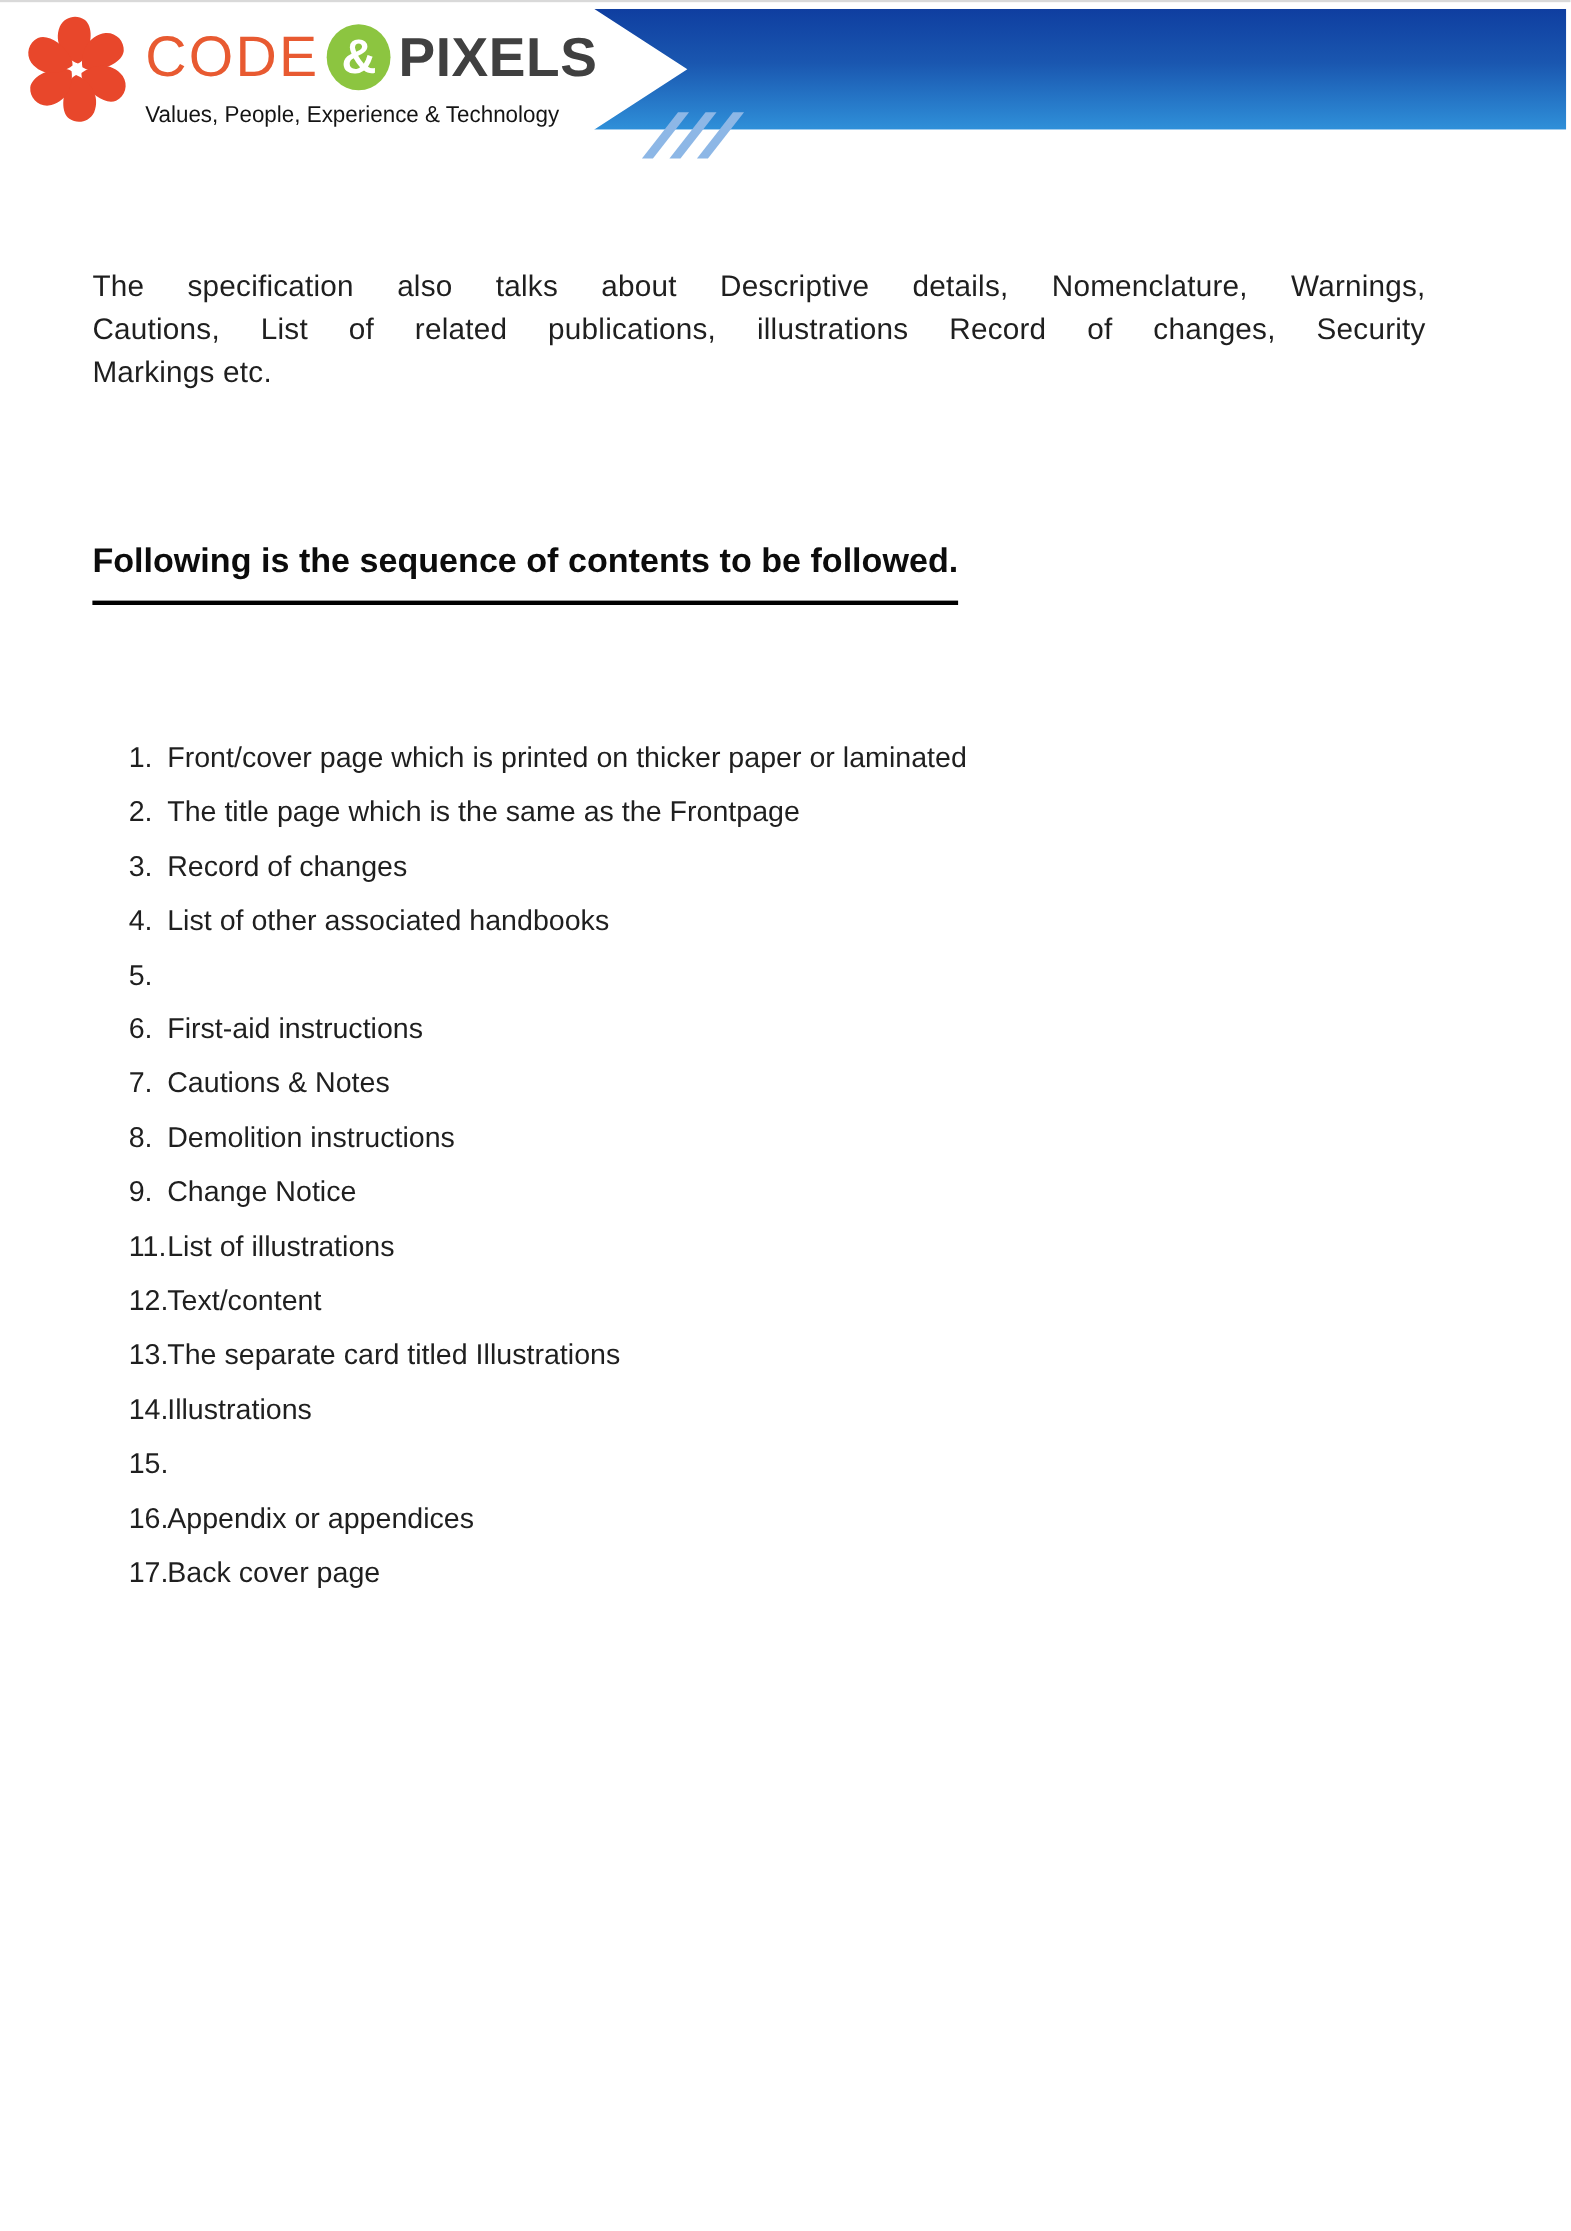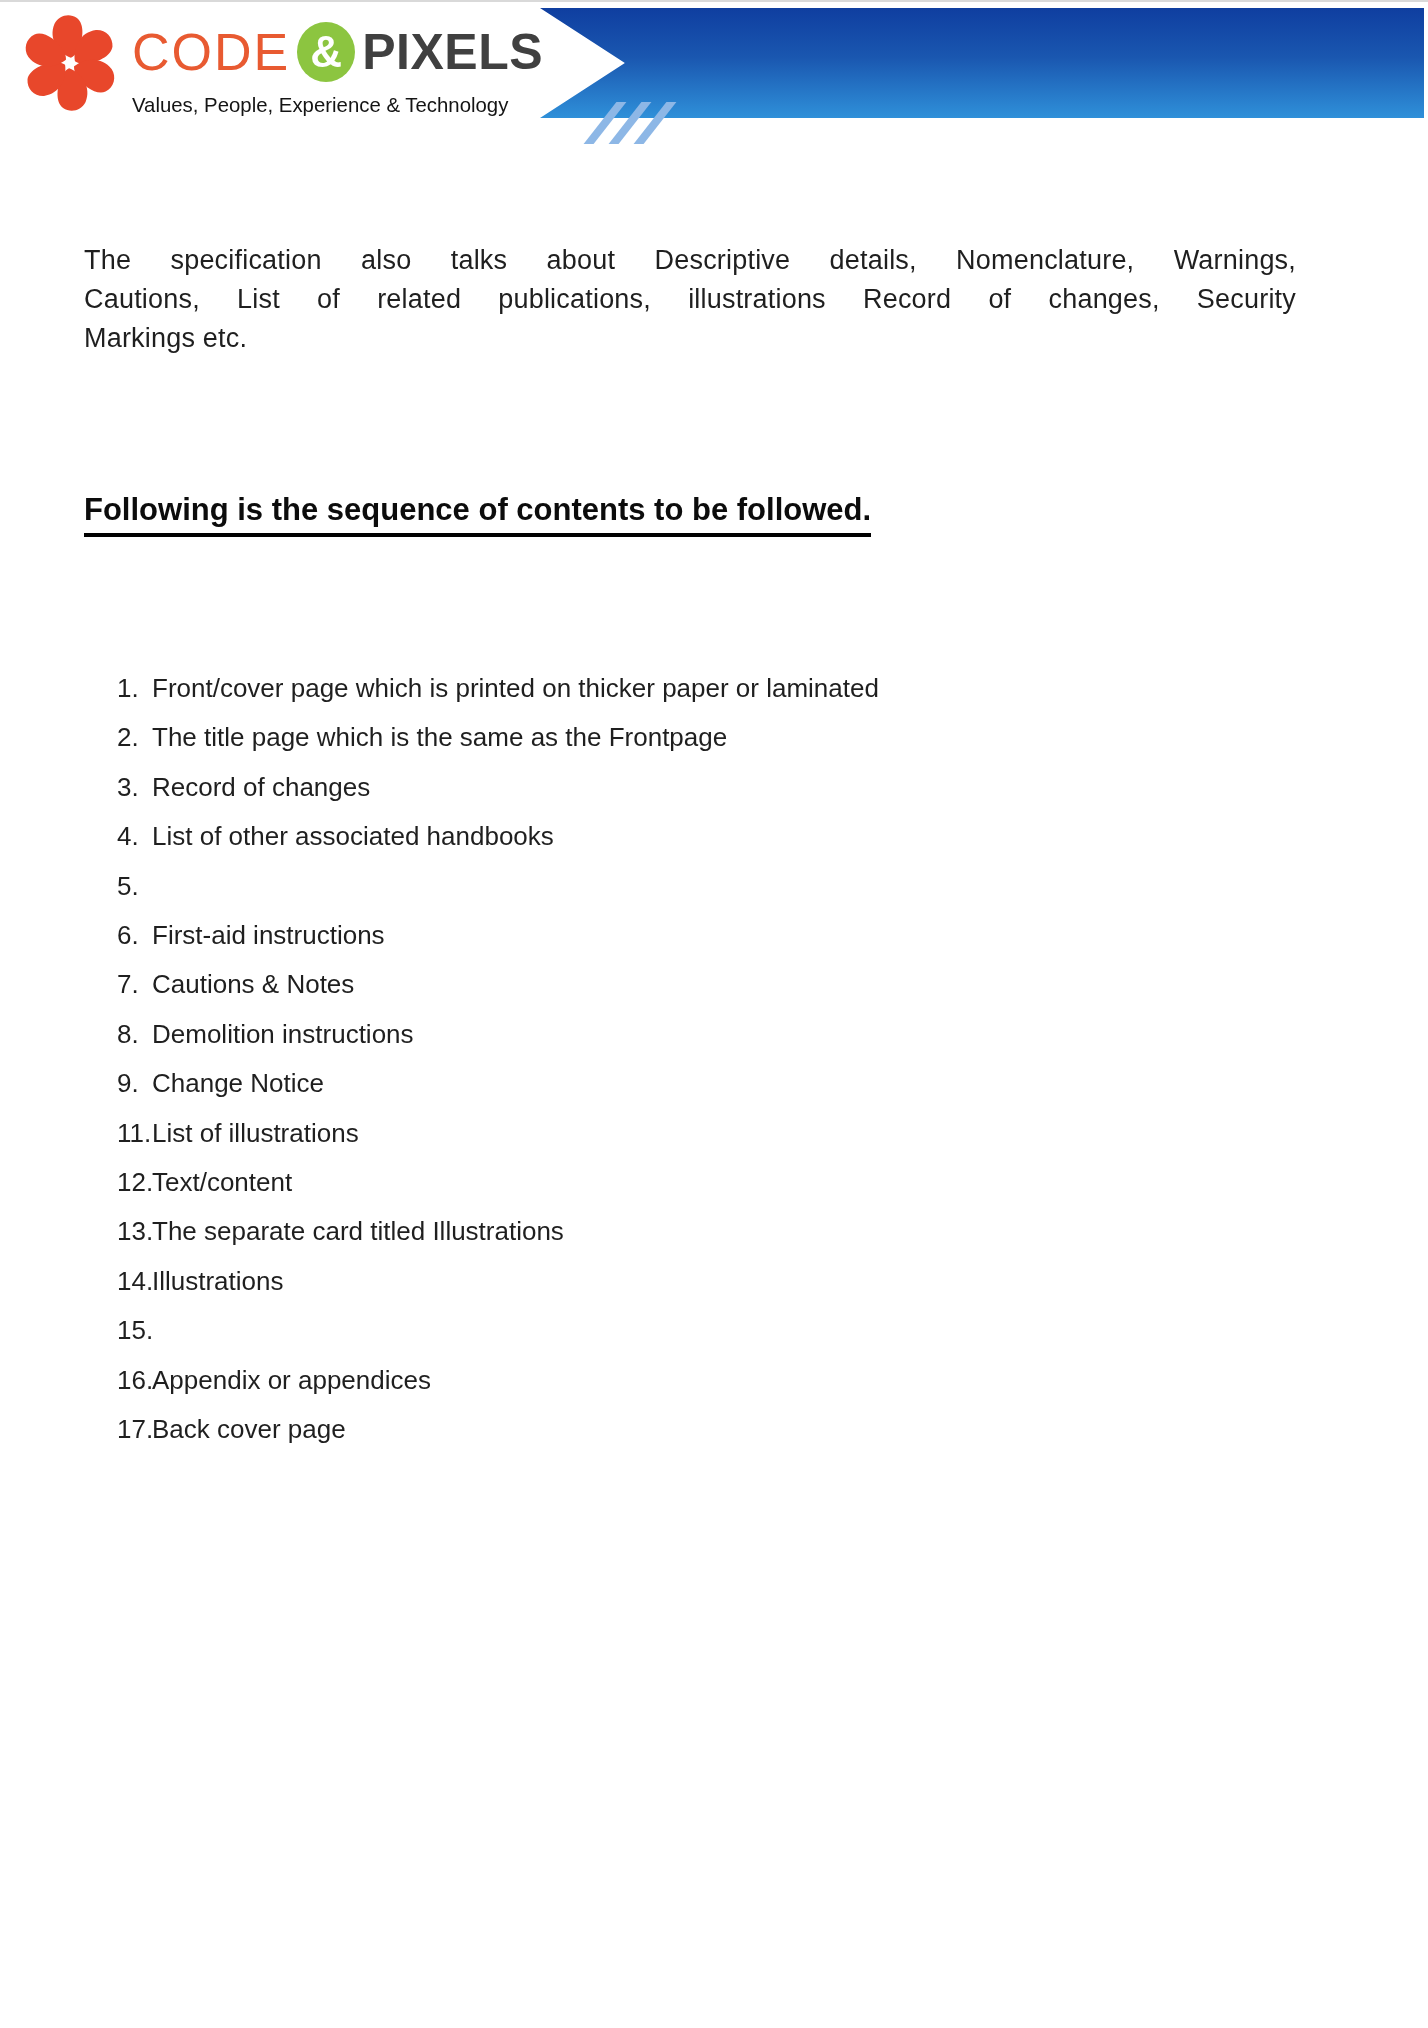--- a/index.html
+++ b/index.html
@@ -35,21 +35,21 @@
   .stripe.s1 { left:600px; } .stripe.s2 { left:625px; } .stripe.s3 { left:650px; }
 
   
   .para { position:absolute; left:84px; width:1212px; top:241px; font-size:27px; }
   .para-line { text-align:justify; text-align-last:justify; line-height:39px; letter-spacing:0.2px; }
   .para-line.last { text-align:justify; text-align-last:left; }
 
   .heading {
     position:absolute; left:84px; top:492px; display:inline-block;
     font-size:31px; font-weight:bold; color:#0c0c0c; letter-spacing:0;
-    border-bottom:4px solid #000000; padding-bottom:5px;
+    border-bottom:4px solid #000000; padding-bottom:18px;
   }
 
   .seq-list { position:absolute; left:117px; top:664px; }
   .row { display:flex; font-size:26px; line-height:49.4px; color:#1f1f1f; }
   .row .num { flex:0 0 35px; width:35px; }
 
   
   .footer { position:absolute; left:0; top:1954px; width:1428px; height:74px; }
   .f-left {
     position:absolute; inset:0;

